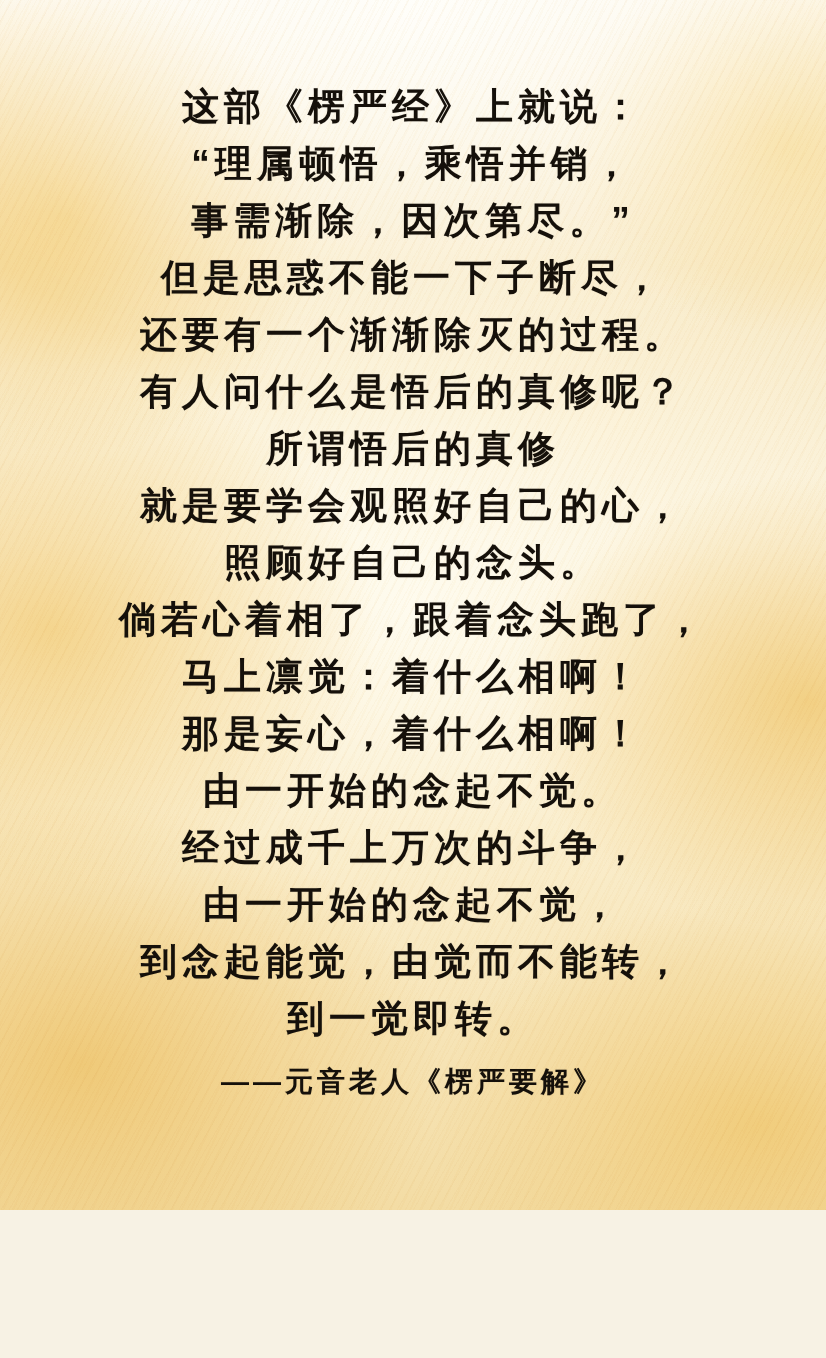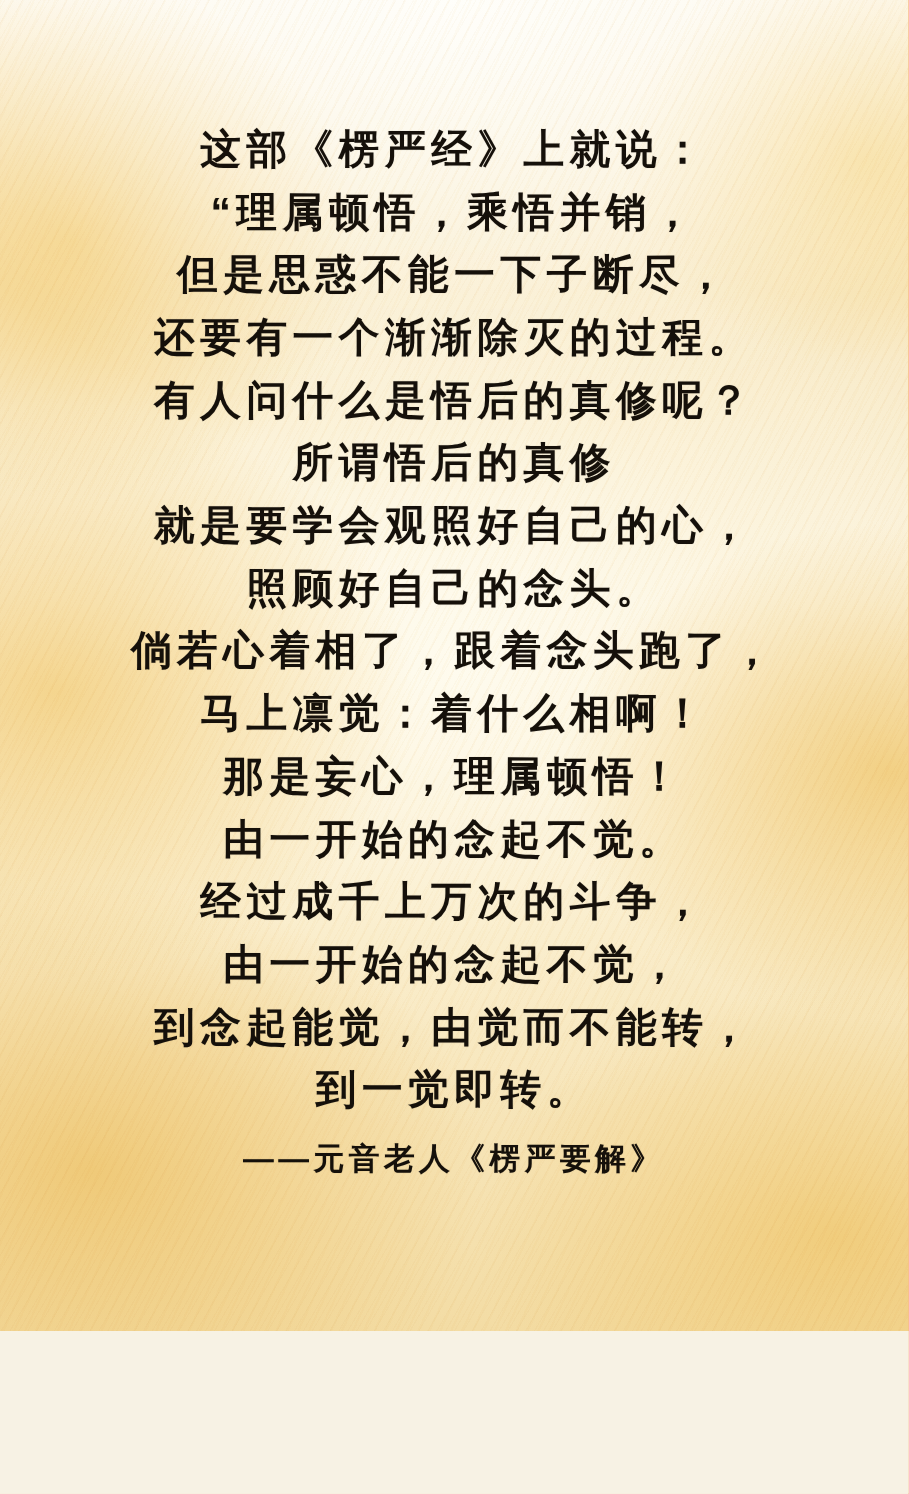--- a/index.html
+++ b/index.html
@@ -97,29 +97,30 @@
 
 <div id="page">
   <div id="bg-layer"></div>
   <div id="bg-texture"></div>
   <div id="bg-edges"></div>
 
   <div id="content">
     <div class="poem">
       <div class="line">这部《楞严经》上就说：</div>
       <div class="line">“理属顿悟，乘悟并销，</div>
+      <div class="line">事需渐除，因次第尽。”</div>
       <div class="line">但是思惑不能一下子断尽，</div>
       <div class="line">还要有一个渐渐除灭的过程。</div>
       <div class="line">有人问什么是悟后的真修呢？</div>
       <div class="line">所谓悟后的真修</div>
       <div class="line">就是要学会观照好自己的心，</div>
       <div class="line">照顾好自己的念头。</div>
       <div class="line">倘若心着相了，跟着念头跑了，</div>
       <div class="line">马上凛觉：着什么相啊！</div>
-      <div class="line">那是妄心，理属顿悟！</div>
+      <div class="line">那是妄心，着什么相啊！</div>
       <div class="line">由一开始的念起不觉。</div>
       <div class="line">经过成千上万次的斗争，</div>
       <div class="line">由一开始的念起不觉，</div>
       <div class="line">到念起能觉，由觉而不能转，</div>
       <div class="line">到一觉即转。</div>
       <div class="line attrib">——元音老人《楞严要解》</div>
     </div>
   </div>
 </div>
 

